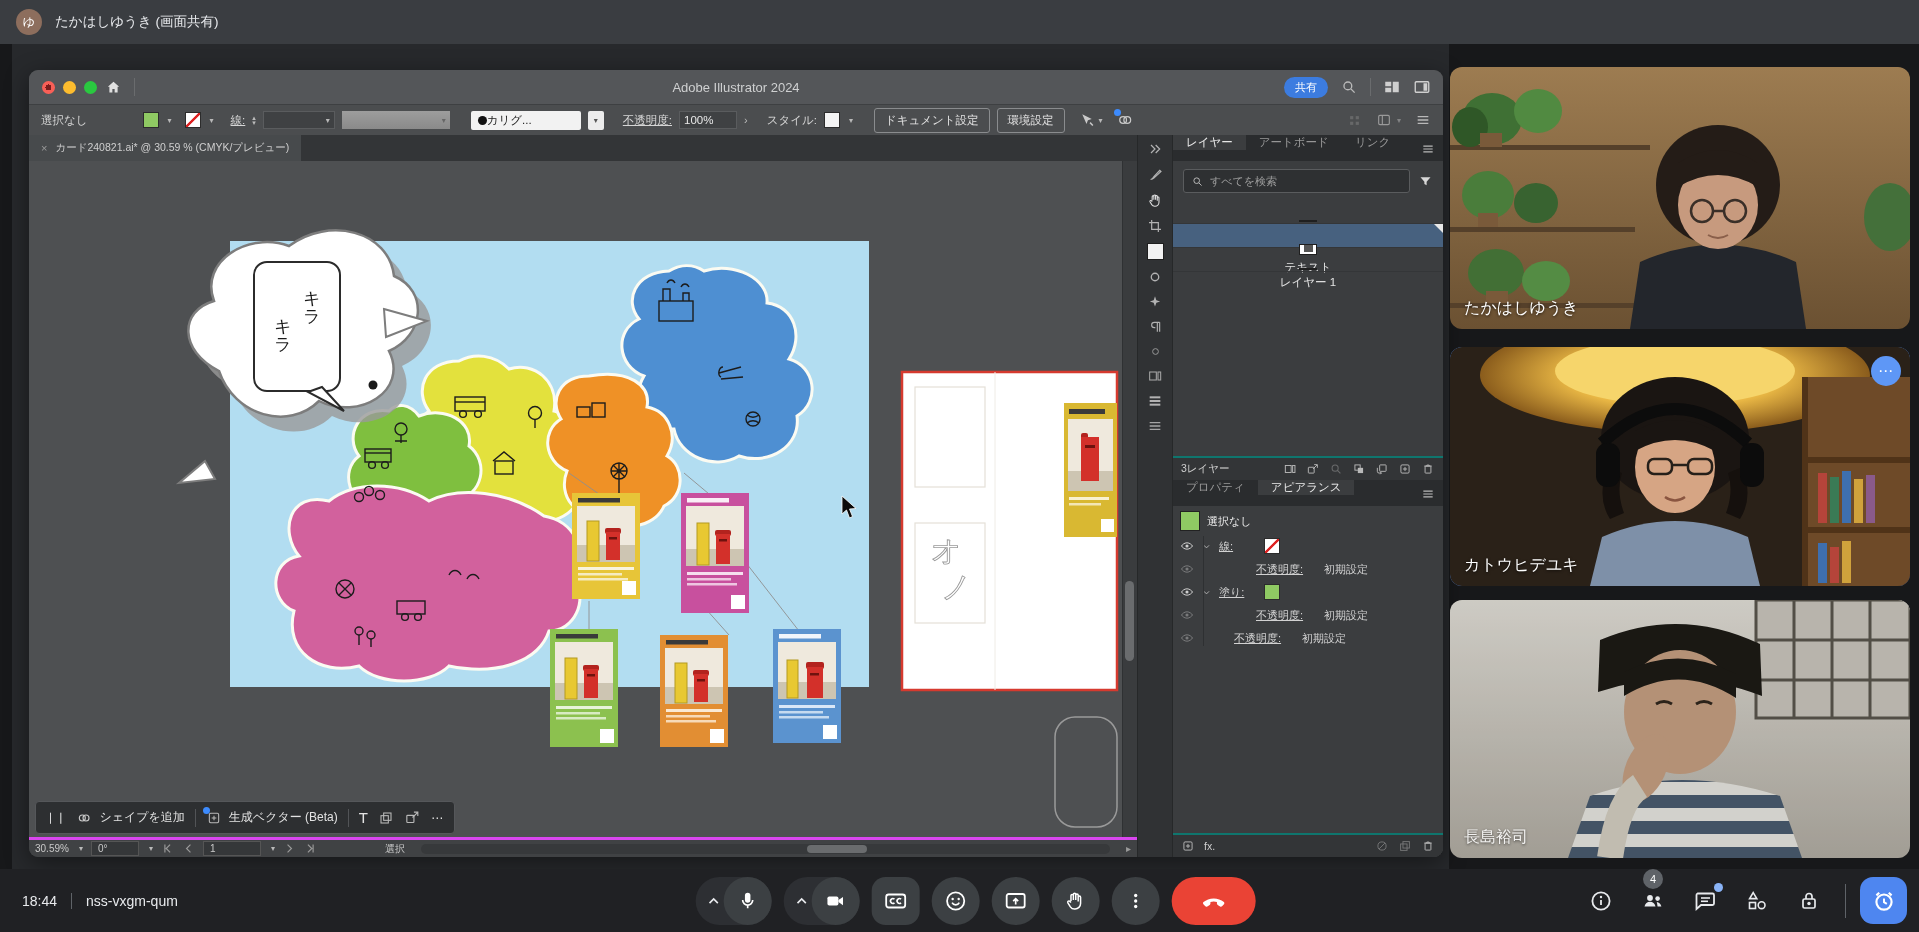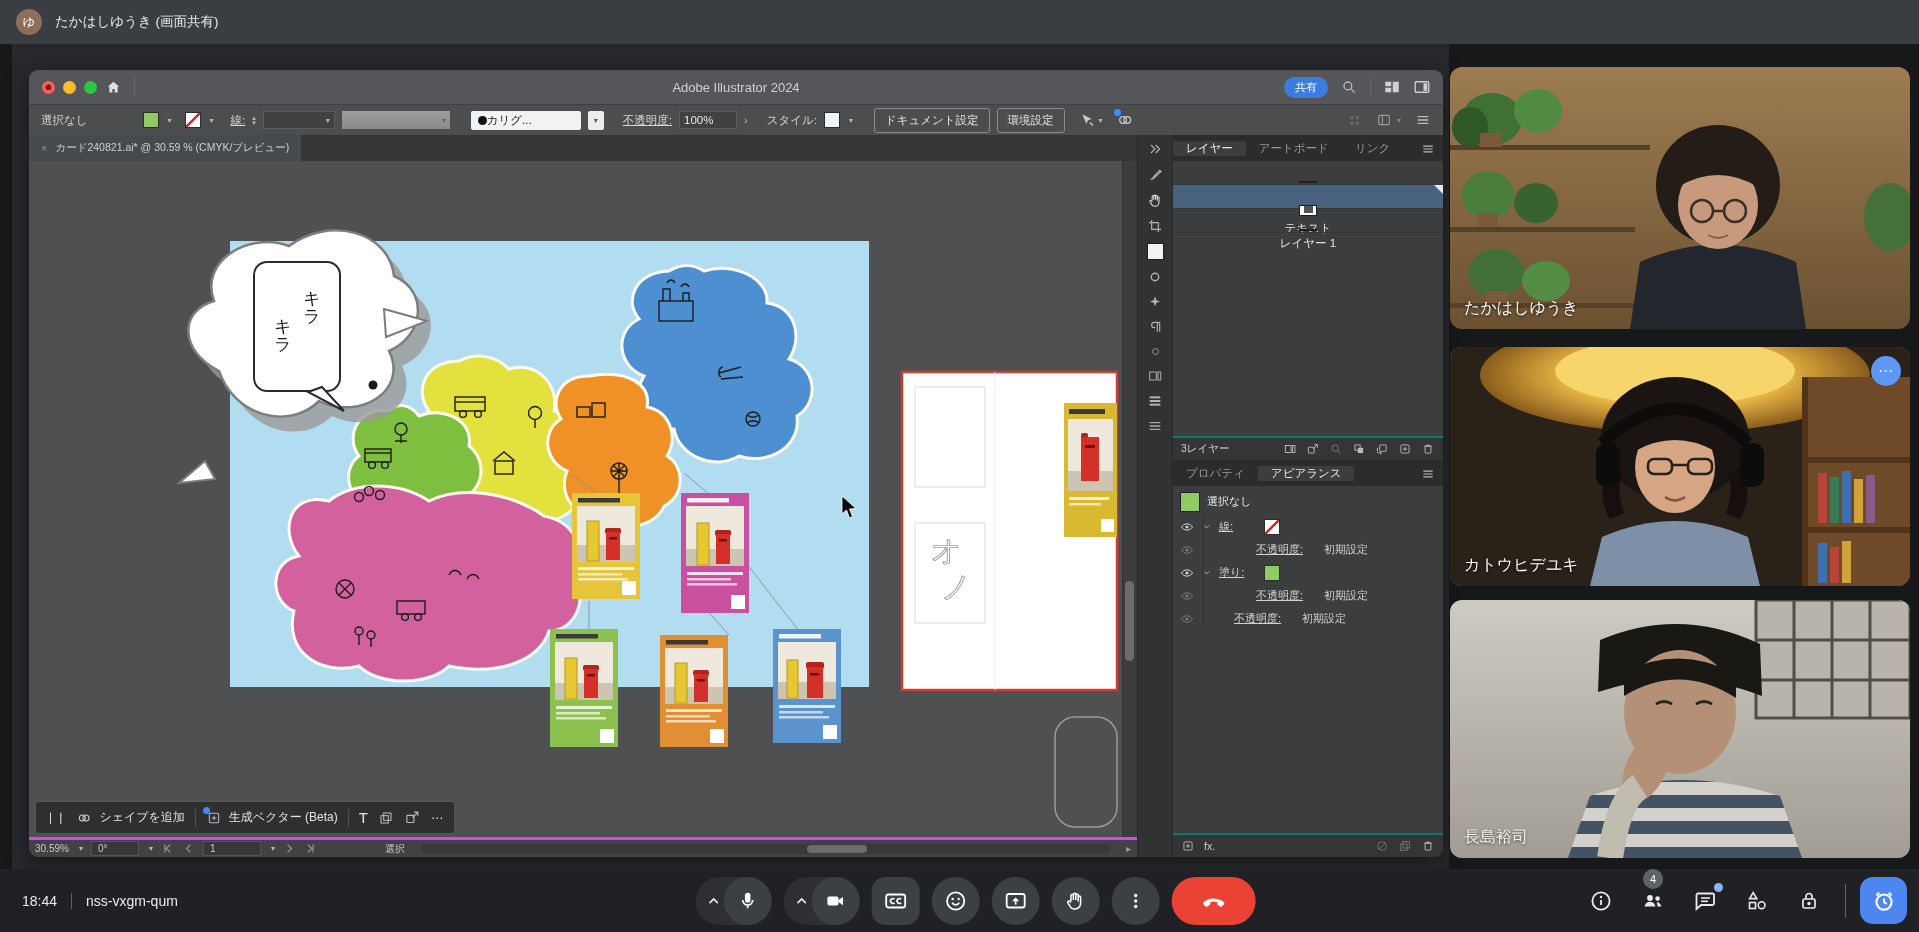--- a/index.html
+++ b/index.html
@@ -71,21 +71,21 @@
 
   #statusbar{height:17px;background:#404244;border-top:3px solid #d946ef;display:flex;align-items:center;padding:0 6px;gap:8px;color:#c9c9c9;font-size:10px;flex:0 0 auto;}
   .sb-box{height:13px;background:#353739;border:1px solid #555;padding:0 6px;display:flex;align-items:center;}
   #hsb{flex:1;height:10px;background:#37393b;border-radius:5px;position:relative;margin:0 8px;}
   #hsb .thumb{position:absolute;left:56%;top:1px;width:60px;height:8px;border-radius:4px;background:#6a6c6e;}
 
   #toolstrip{width:34px;background:#303234;border-left:1px solid #262829;display:flex;flex-direction:column;align-items:center;padding-top:6px;gap:9px;flex:0 0 auto;}
   .ts-i{opacity:.85;}
 
   #panels{width:270px;background:#3b3d3f;border-left:1px solid #262829;display:flex;flex-direction:column;flex:0 0 auto;}
-  .ptabs{height:26px;background:#2a2c2e;display:flex;align-items:center;color:#9a9a9a;font-size:11.5px;flex:0 0 auto;position:relative;}
+  .ptabs{height:26px;background:#2a2c2e;display:flex;align-items:flex-start;color:#9a9a9a;font-size:11.5px;flex:0 0 auto;position:relative;}
   .ptab{display:flex;align-items:center;padding:0 13px;}
   .ptab.on{background:#3b3d3f;color:#ececec;}
   .pmenu{position:absolute;right:8px;top:7px;}
   #searchrow{display:flex;align-items:center;gap:8px;padding:8px 10px 7px 10px;flex:0 0 auto;}
   #searchbox{flex:1;height:22px;background:#2e3032;border:1px solid #5a5c5e;border-radius:3px;display:flex;align-items:center;gap:6px;padding:0 7px;color:#9f9f9f;font-size:11px;}
   .lrow{height:23px;display:flex;align-items:center;gap:5px;padding:0 6px 0 6px;border-bottom:1px solid #343638;color:#e3e3e3;font-size:11.5px;position:relative;flex-direction:column;}
   .lrow.sel{background:#47617f;}
   .lrow.sel::after{content:"";position:absolute;right:0;top:0;border-style:solid;border-width:0 9px 9px 0;border-color:transparent #e8e8e8 transparent transparent;}
   .cbar{width:3px;height:17px;}
   .lthumb{width:18px;height:15px;background:#fff;border:1px solid #1f1f1f;box-sizing:border-box;}
@@ -693,20 +693,31 @@
 
         <div class="ptabs">
           <span class="ptab on">レイヤー</span>
           <span class="ptab">アートボード</span>
           <span class="ptab">リンク</span>
           <svg class="ic pmenu" width="14" height="14">
               <use href="#i-hamb"></use>
             </svg>
         </div>
 
+        <div id="searchrow">
+          <div id="searchbox">
+            <svg class="ic" width="13" height="13">
+                <use href="#i-mag"></use>
+              </svg>
+            <span>すべてを検索</span>
+          </div>
+          <svg class="ic" width="15" height="15">
+              <use href="#i-funnel"></use>
+            </svg>
+        </div>
 
         <div class="lrow">
           <svg class="ic" width="14" height="14">
               <use href="#i-eye"></use>
             </svg>
           <svg class="ic" width="12" height="12">
               <use href="#i-lock"></use>
             </svg>
           <span class="cbar" style="background:#56d43c;"></span>
           <svg class="ic" width="12" height="12">

